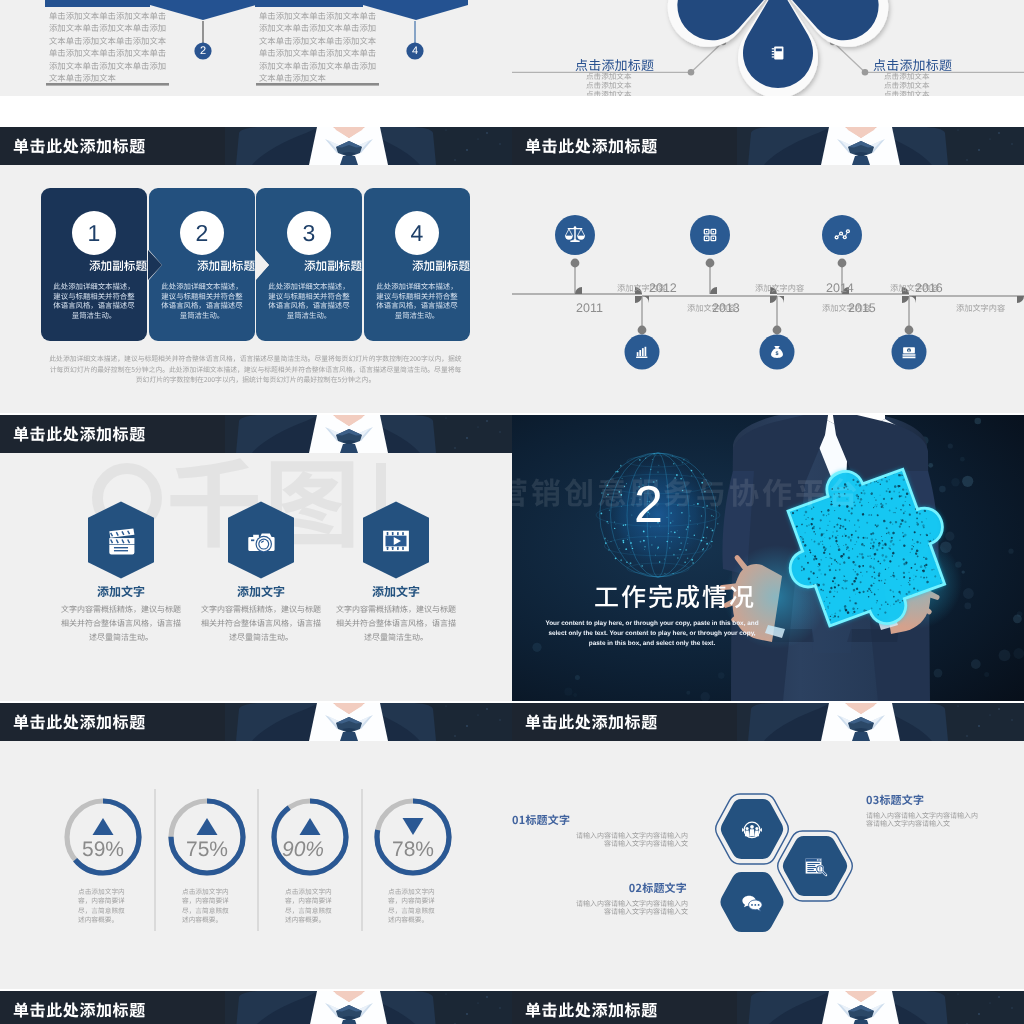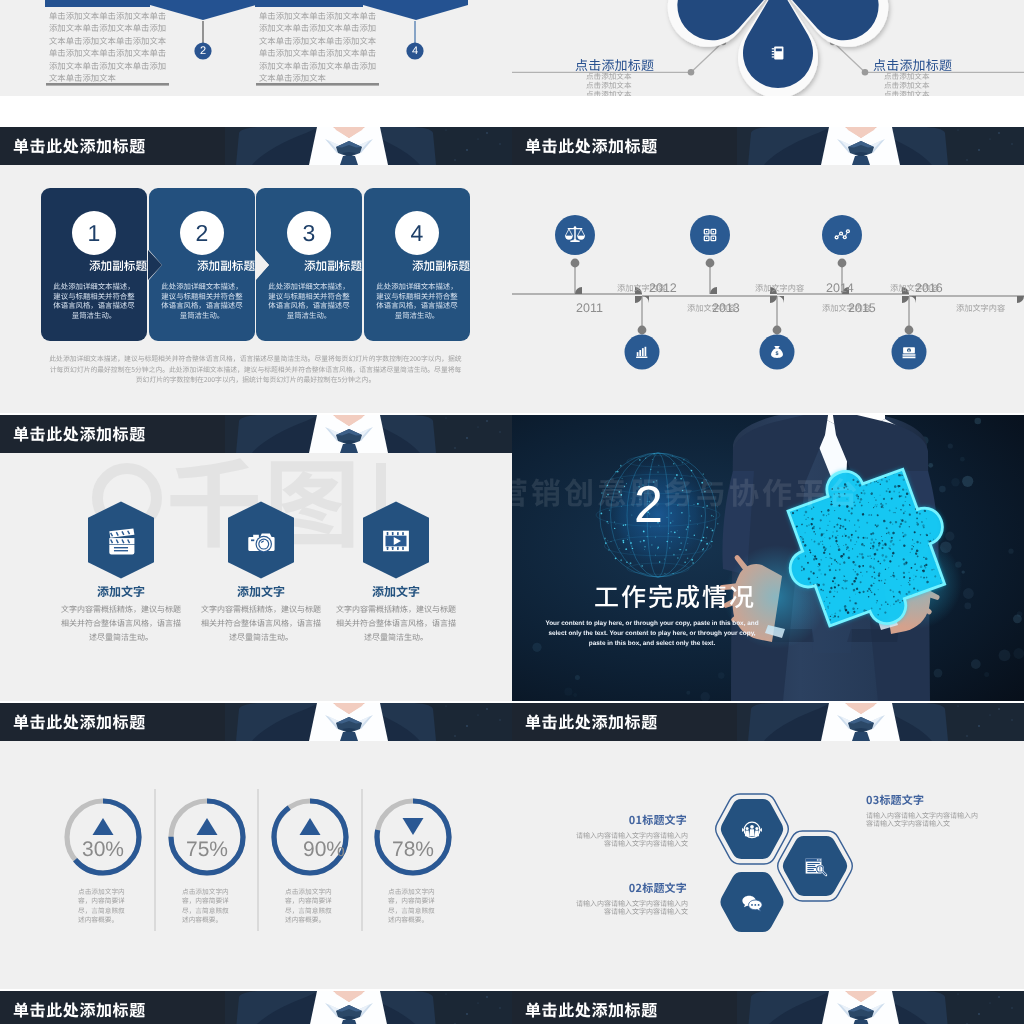--- a/index.html
+++ b/index.html
@@ -1520,25 +1520,25 @@
         <path d="M310.0,115.0 l10.5,17 h-21 z" fill="#2a5894"></path>
         <g>
           <circle cx="413" cy="134" r="36" fill="none" stroke="#c0c0c0" stroke-width="5.2"></circle>
           <circle cx="413" cy="134" r="36" fill="none" stroke="#2a5894" stroke-width="5.2" stroke-dasharray="176.43 226.19" transform="rotate(-90 413 134)"></circle>
         </g>
         <path d="M413.0,132.0 l10.5,-17 h-21 z" fill="#2a5894"></path>
         <line x1="155" y1="86" x2="155" y2="228" stroke="#c8c8c8" stroke-width="1.1"></line>
         <line x1="258" y1="86" x2="258" y2="228" stroke="#c8c8c8" stroke-width="1.1"></line>
         <line x1="362" y1="86" x2="362" y2="228" stroke="#c8c8c8" stroke-width="1.1"></line>
       </svg>
-  <div class="dval" style="left:58px;">30%</div>
+  <div class="dval" style="left:58px;">59%</div>
   <div class="cjk dbody" style="left:78px;">点击添加文字内容，内容简要详尽，言简意赅叙述内容概要。</div>
   <div class="dval" style="left:162px;">75%</div>
   <div class="cjk dbody" style="left:182px;">点击添加文字内容，内容简要详尽，言简意赅叙述内容概要。</div>
-  <div class="dval" style="left:279px;">90%</div>
+  <div class="dval" style="left:258px;font-style:italic;">90%</div>
   <div class="cjk dbody" style="left:285px;">点击添加文字内容，内容简要详尽，言简意赅叙述内容概要。</div>
   <div class="dval" style="left:368px;">78%</div>
   <div class="cjk dbody" style="left:388px;">点击添加文字内容，内容简要详尽，言简意赅叙述内容概要。</div>
 </div>
 <div class="slide" style="left:512px;top:703px;">
   <div class="hdr">
 <svg width="512" height="38" viewBox="0 0 512 38">
   <rect width="512" height="38" fill="#1d2530"></rect>
   <rect x="225" width="287" height="38" fill="#1e2a39"></rect>
   <rect x="398" width="114" height="38" fill="#1b2735"></rect>
@@ -1634,21 +1634,21 @@
   <path d="M-4.4 -9.4 c-5.6 0 -10.2 3.3 -10.2 7.4 c0 2.4 1.6 4.6 4 6 l-1.6 4 l5 -2.4 c.9 .2 1.8 .3 2.8 .3 c5.6 0 10.2 -3.3 10.2 -7.9 c0 -4.1 -4.6 -7.4 -10.2 -7.4 z"></path>
   <path d="M5 -3 c-5.6 0 -10.2 3.3 -10.2 7.4 c0 4.1 4.6 7.4 10.2 7.4 c1 0 2 -.1 2.9 -.3 l5.1 2.5 l-1.7 -4 c2.4 -1.4 4 -3.4 4 -5.6 c0 -4.1 -4.6 -7.4 -10.3 -7.4 z" stroke="#2a5a92" stroke-width="1.3"></path>
   <g fill="#2a5a92">
               <circle cx="0" cy="4.4" r="1.4"></circle>
               <circle cx="5" cy="4.4" r="1.4"></circle>
               <circle cx="10" cy="4.4" r="1.4"></circle>
             </g>
 </g>
         </g>
       </svg>
-  <div class="cjk hctitle" style="left:0;top:109px;width:175px;text-align:right;">01标题文字</div>
+  <div class="cjk hctitle" style="left:0;top:109px;width:175px;text-align:left;">01标题文字</div>
   <div class="cjk hcbody" style="left:64px;top:130px;width:112px;">请输入内容请输入文字内容请输入内容请输入文字内容请输入文</div>
   <div class="cjk hctitle" style="left:0;top:177px;width:175px;text-align:right;">02标题文字</div>
   <div class="cjk hcbody" style="left:64px;top:198px;width:112px;">请输入内容请输入文字内容请输入内容请输入文字内容请输入文</div>
   <div class="cjk hctitle" style="left:354px;top:89px;width:174px;text-align:left;">03标题文字</div>
   <div class="cjk hcbody" style="left:354px;top:110px;width:112px;text-align:left;">请输入内容请输入文字内容请输入内容请输入文字内容请输入文</div>
 </div>
 <div class="slide" style="left:0;top:991px;">
   <div class="hdr">
 <svg width="512" height="38" viewBox="0 0 512 38">
   <rect width="512" height="38" fill="#1d2530"></rect>

